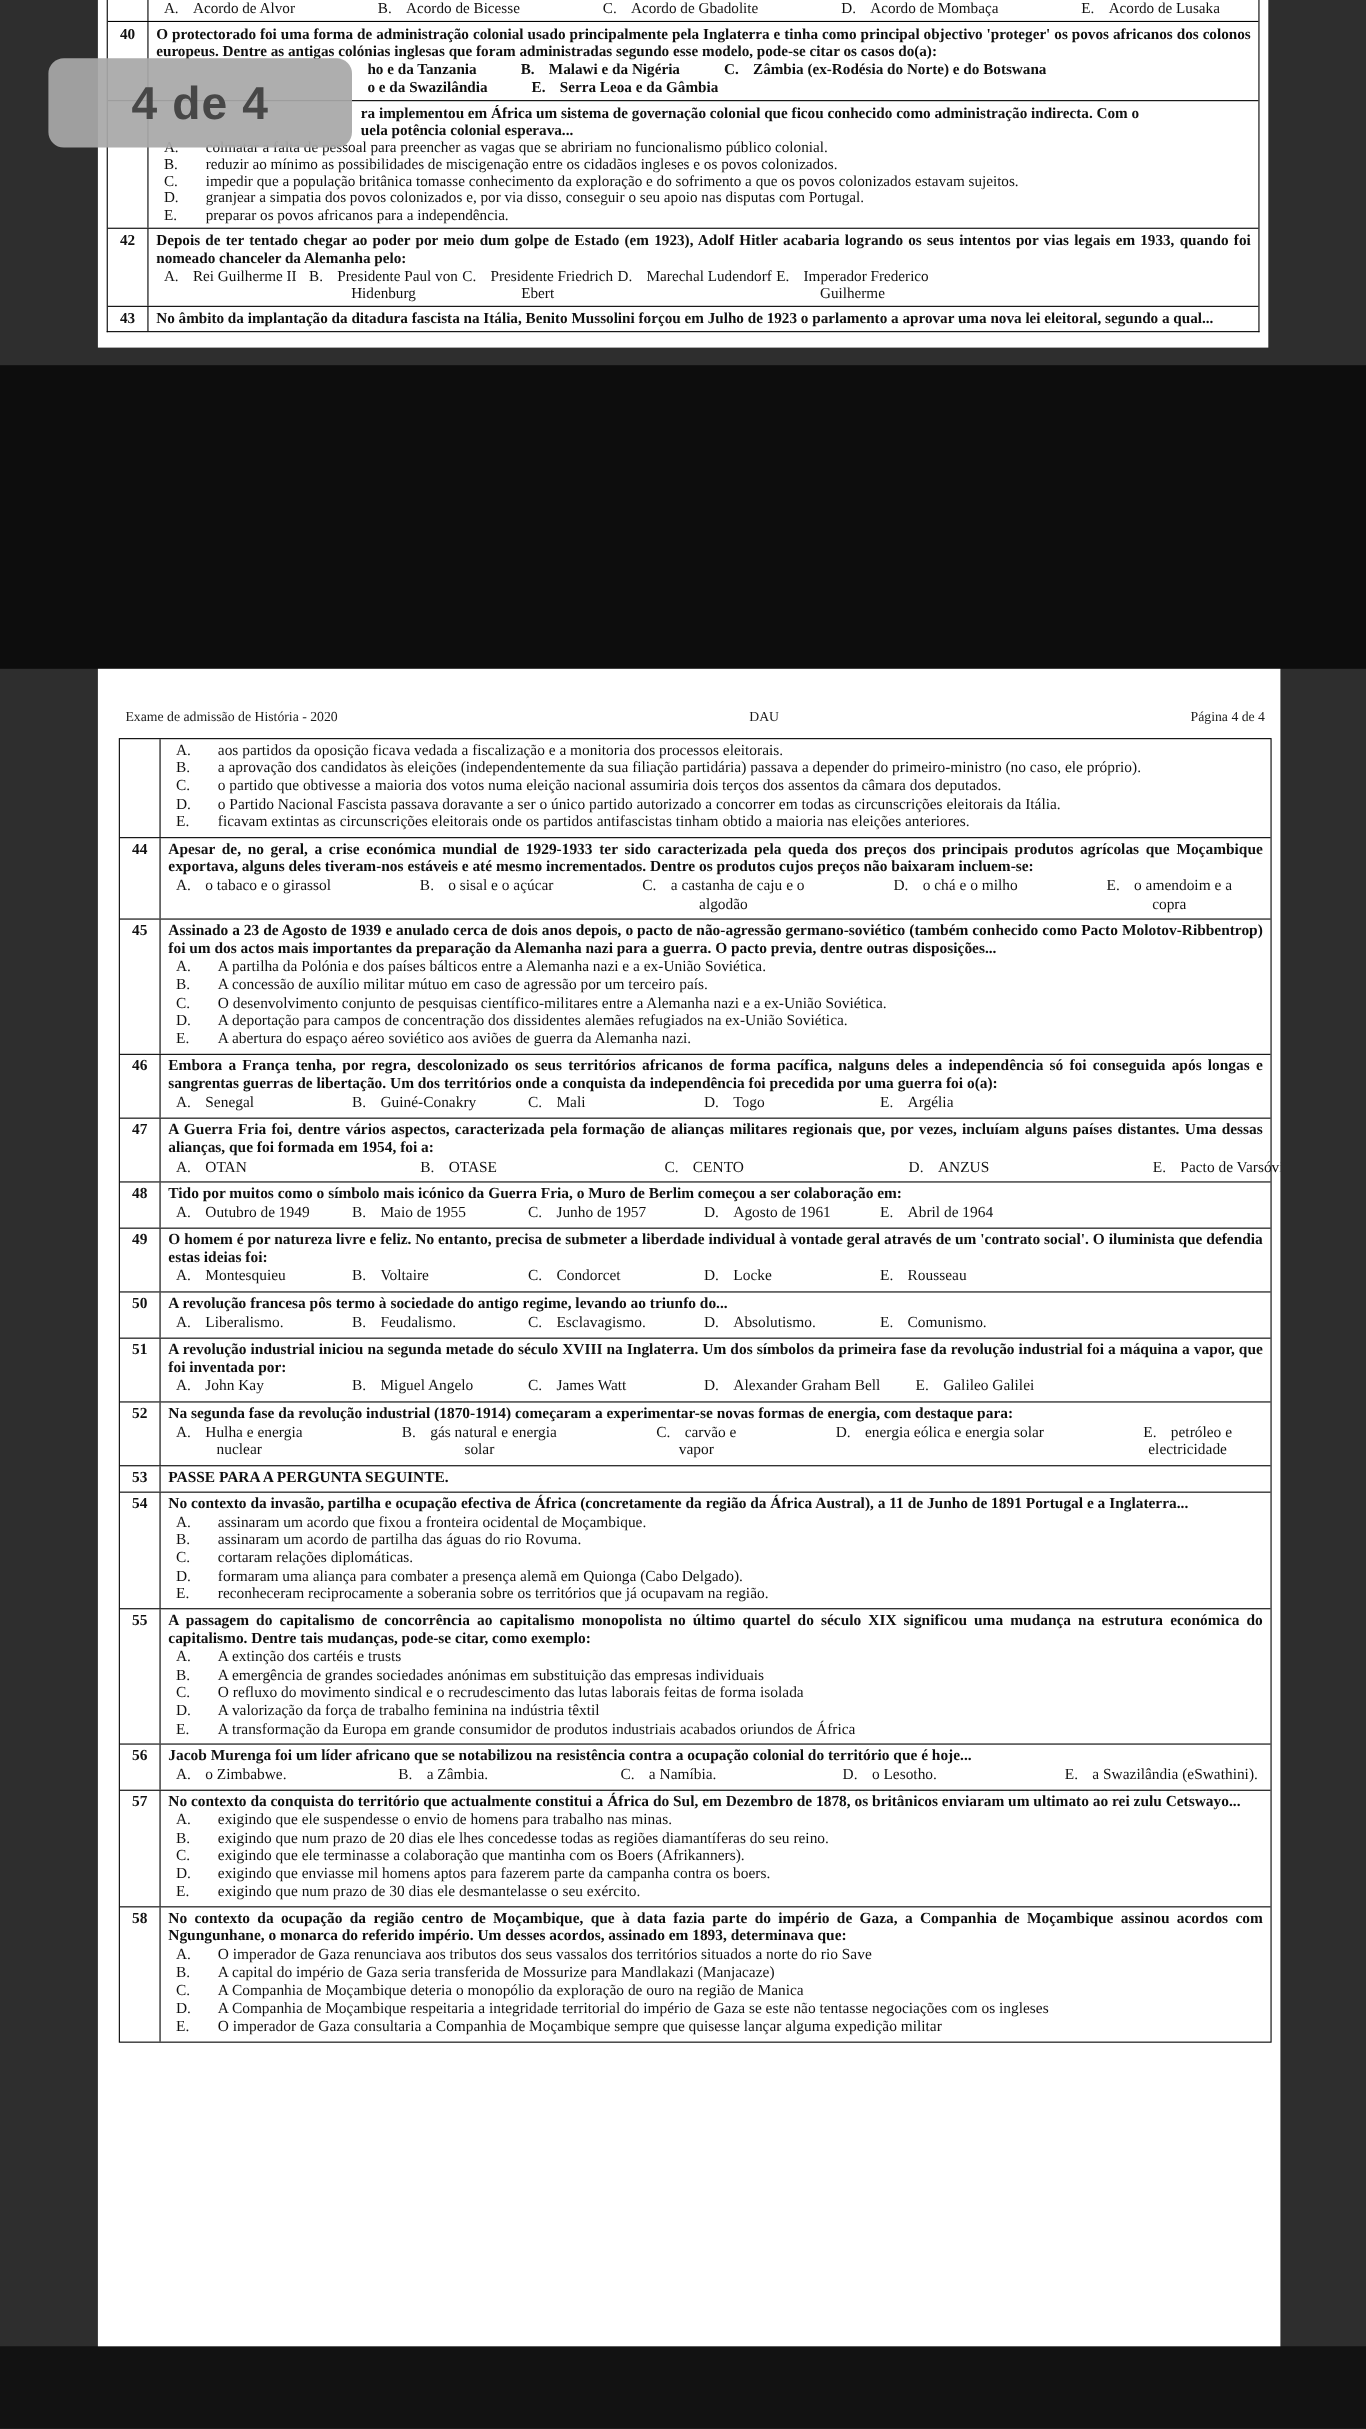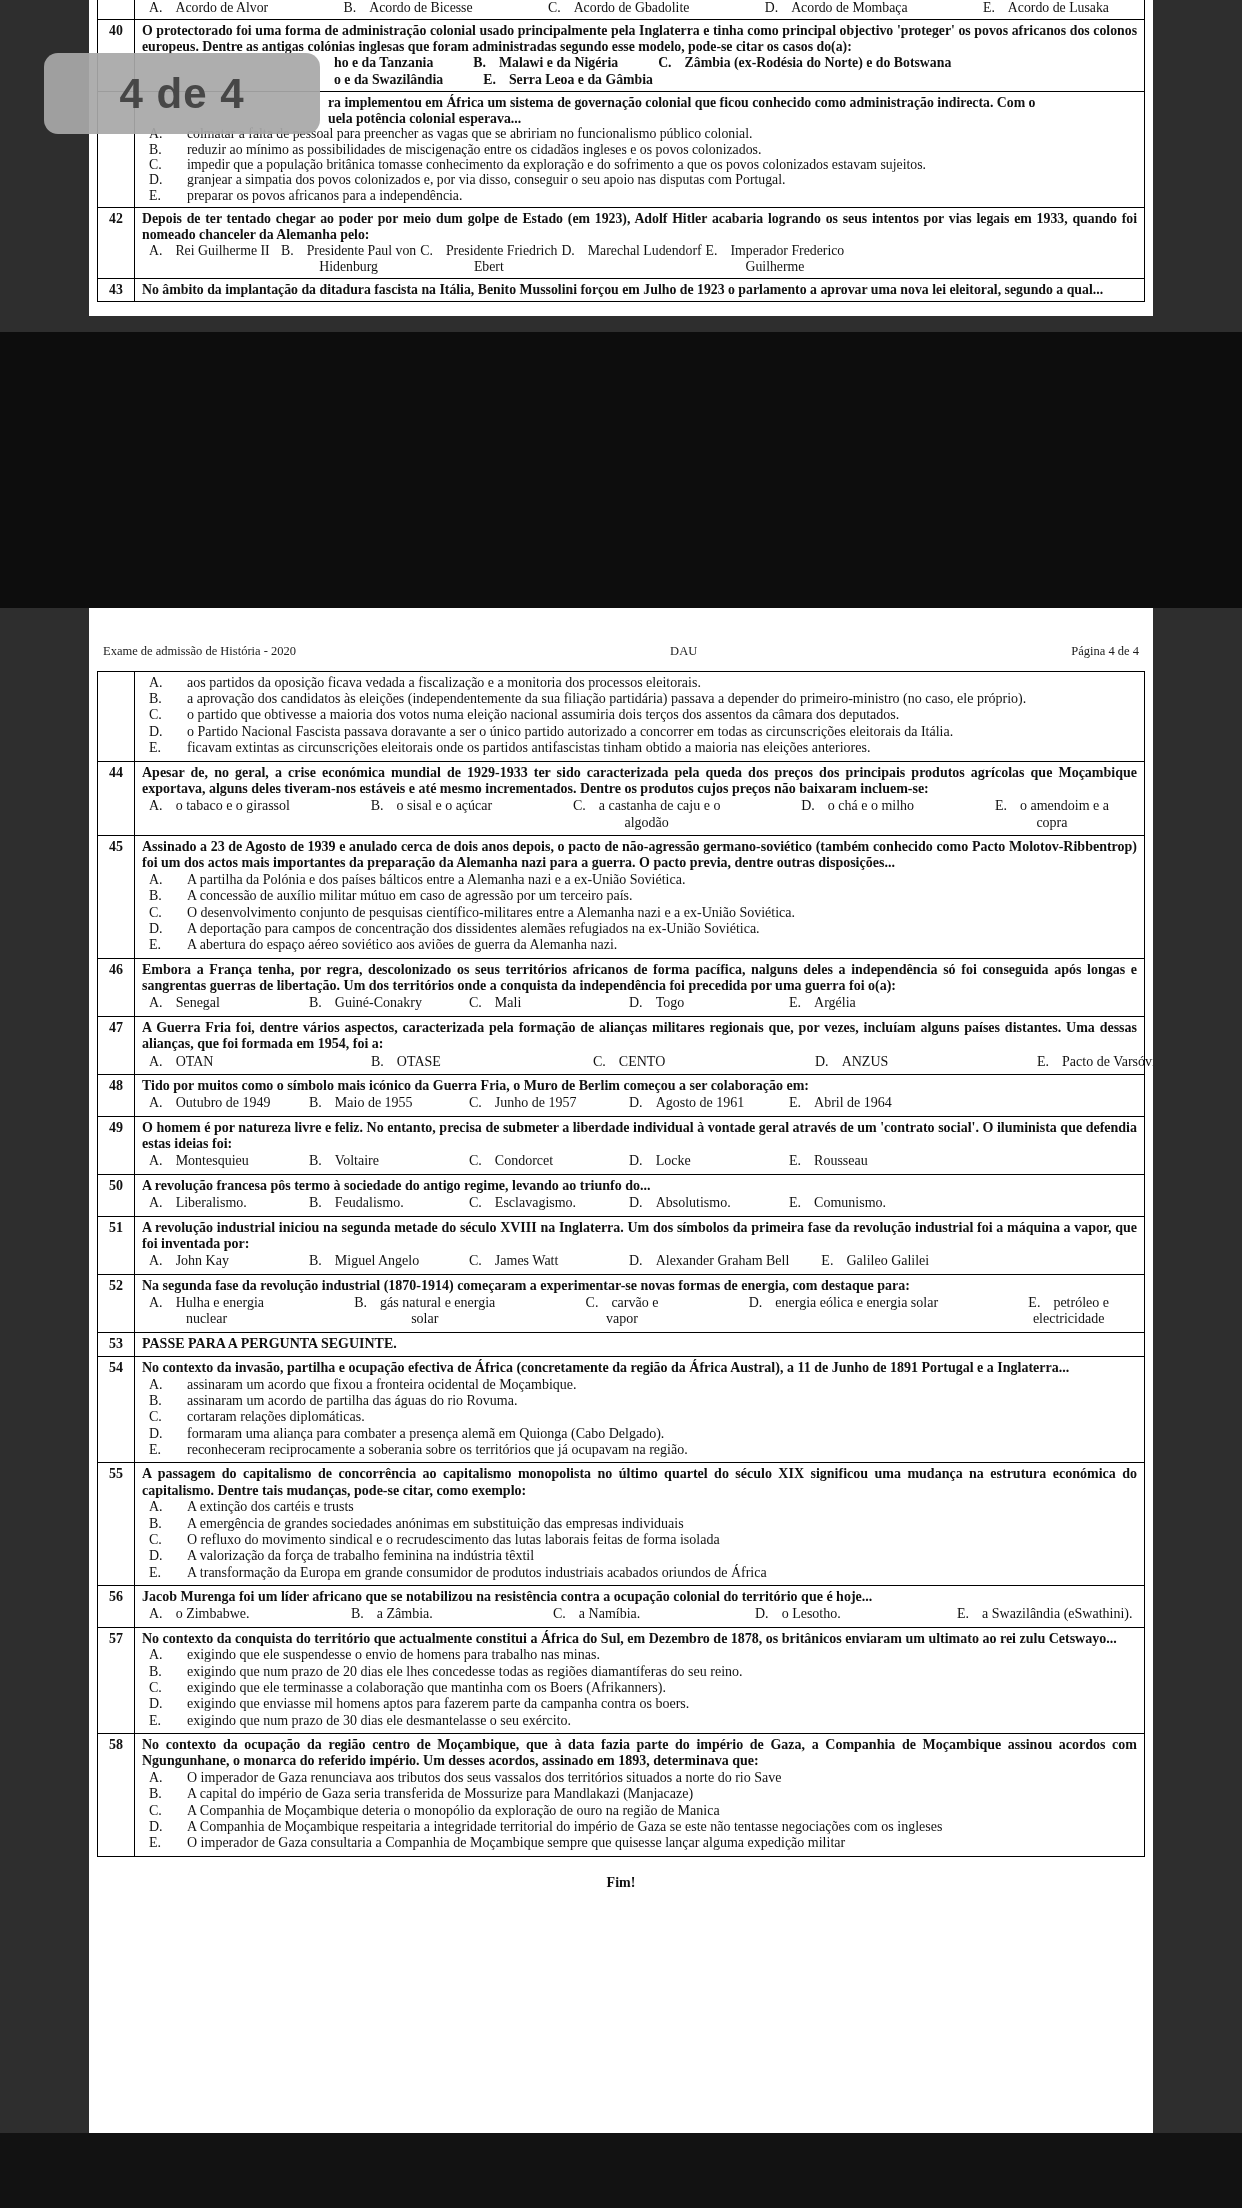--- a/index.html
+++ b/index.html
@@ -8,21 +8,21 @@
     background:#2e2e2e;
     font-family:"Liberation Serif","DejaVu Serif",serif;
     color:#111;
   }
   .band{position:absolute;left:0;width:1242px;}
   .band--mid{top:332px;height:276px;background:#0d0d0d;}
   .band--bottom{top:2133px;height:75px;background:#121212;}
 
   .page{position:absolute;left:89px;width:1064px;background:#ffffff;overflow:hidden;}
   .page--one{top:0;height:316px;font-size:13.8px;line-height:1.12;}
-  .page--two{top:608px;height:1525px;font-size:14px;line-height:1.17;}
+  .page--two{top:608px;height:1525px;font-size:14px;line-height:1.17;padding-left:11px;}
 
   .qtable{margin:0 8px;border:1px solid #000;}
   .page--one .qtable{margin-top:-4px;border-top:none;}
   .page--two .qtable{margin-top:12px;}
 
   .pheader{display:flex;justify-content:space-between;align-items:baseline;
     padding:0 14px;margin-top:36px;font-size:12.5px;color:#1a1a1a;}
 
   .qrow{display:flex;border-bottom:1px solid #000;}
   .qrow:last-child{border-bottom:none;}
@@ -424,18 +424,17 @@
             <span class="opt-letter">D.</span>
             <span class="opt-text">A Companhia de Moçambique respeitaria a integridade territorial do império de Gaza se este não tentasse negociações com os ingleses</span>
           </div>
           <div class="opt-list">
             <span class="opt-letter">E.</span>
             <span class="opt-text">O imperador de Gaza consultaria a Companhia de Moçambique sempre que quisesse lançar alguma expedição militar</span>
           </div>
         </div>
       </div>
     </div>
-  <div class="ffooter">Fim!</div>
 </div>
 
 <div class="badge">
   <span>4 de 4</span>
 </div>
 
 </body></html>

